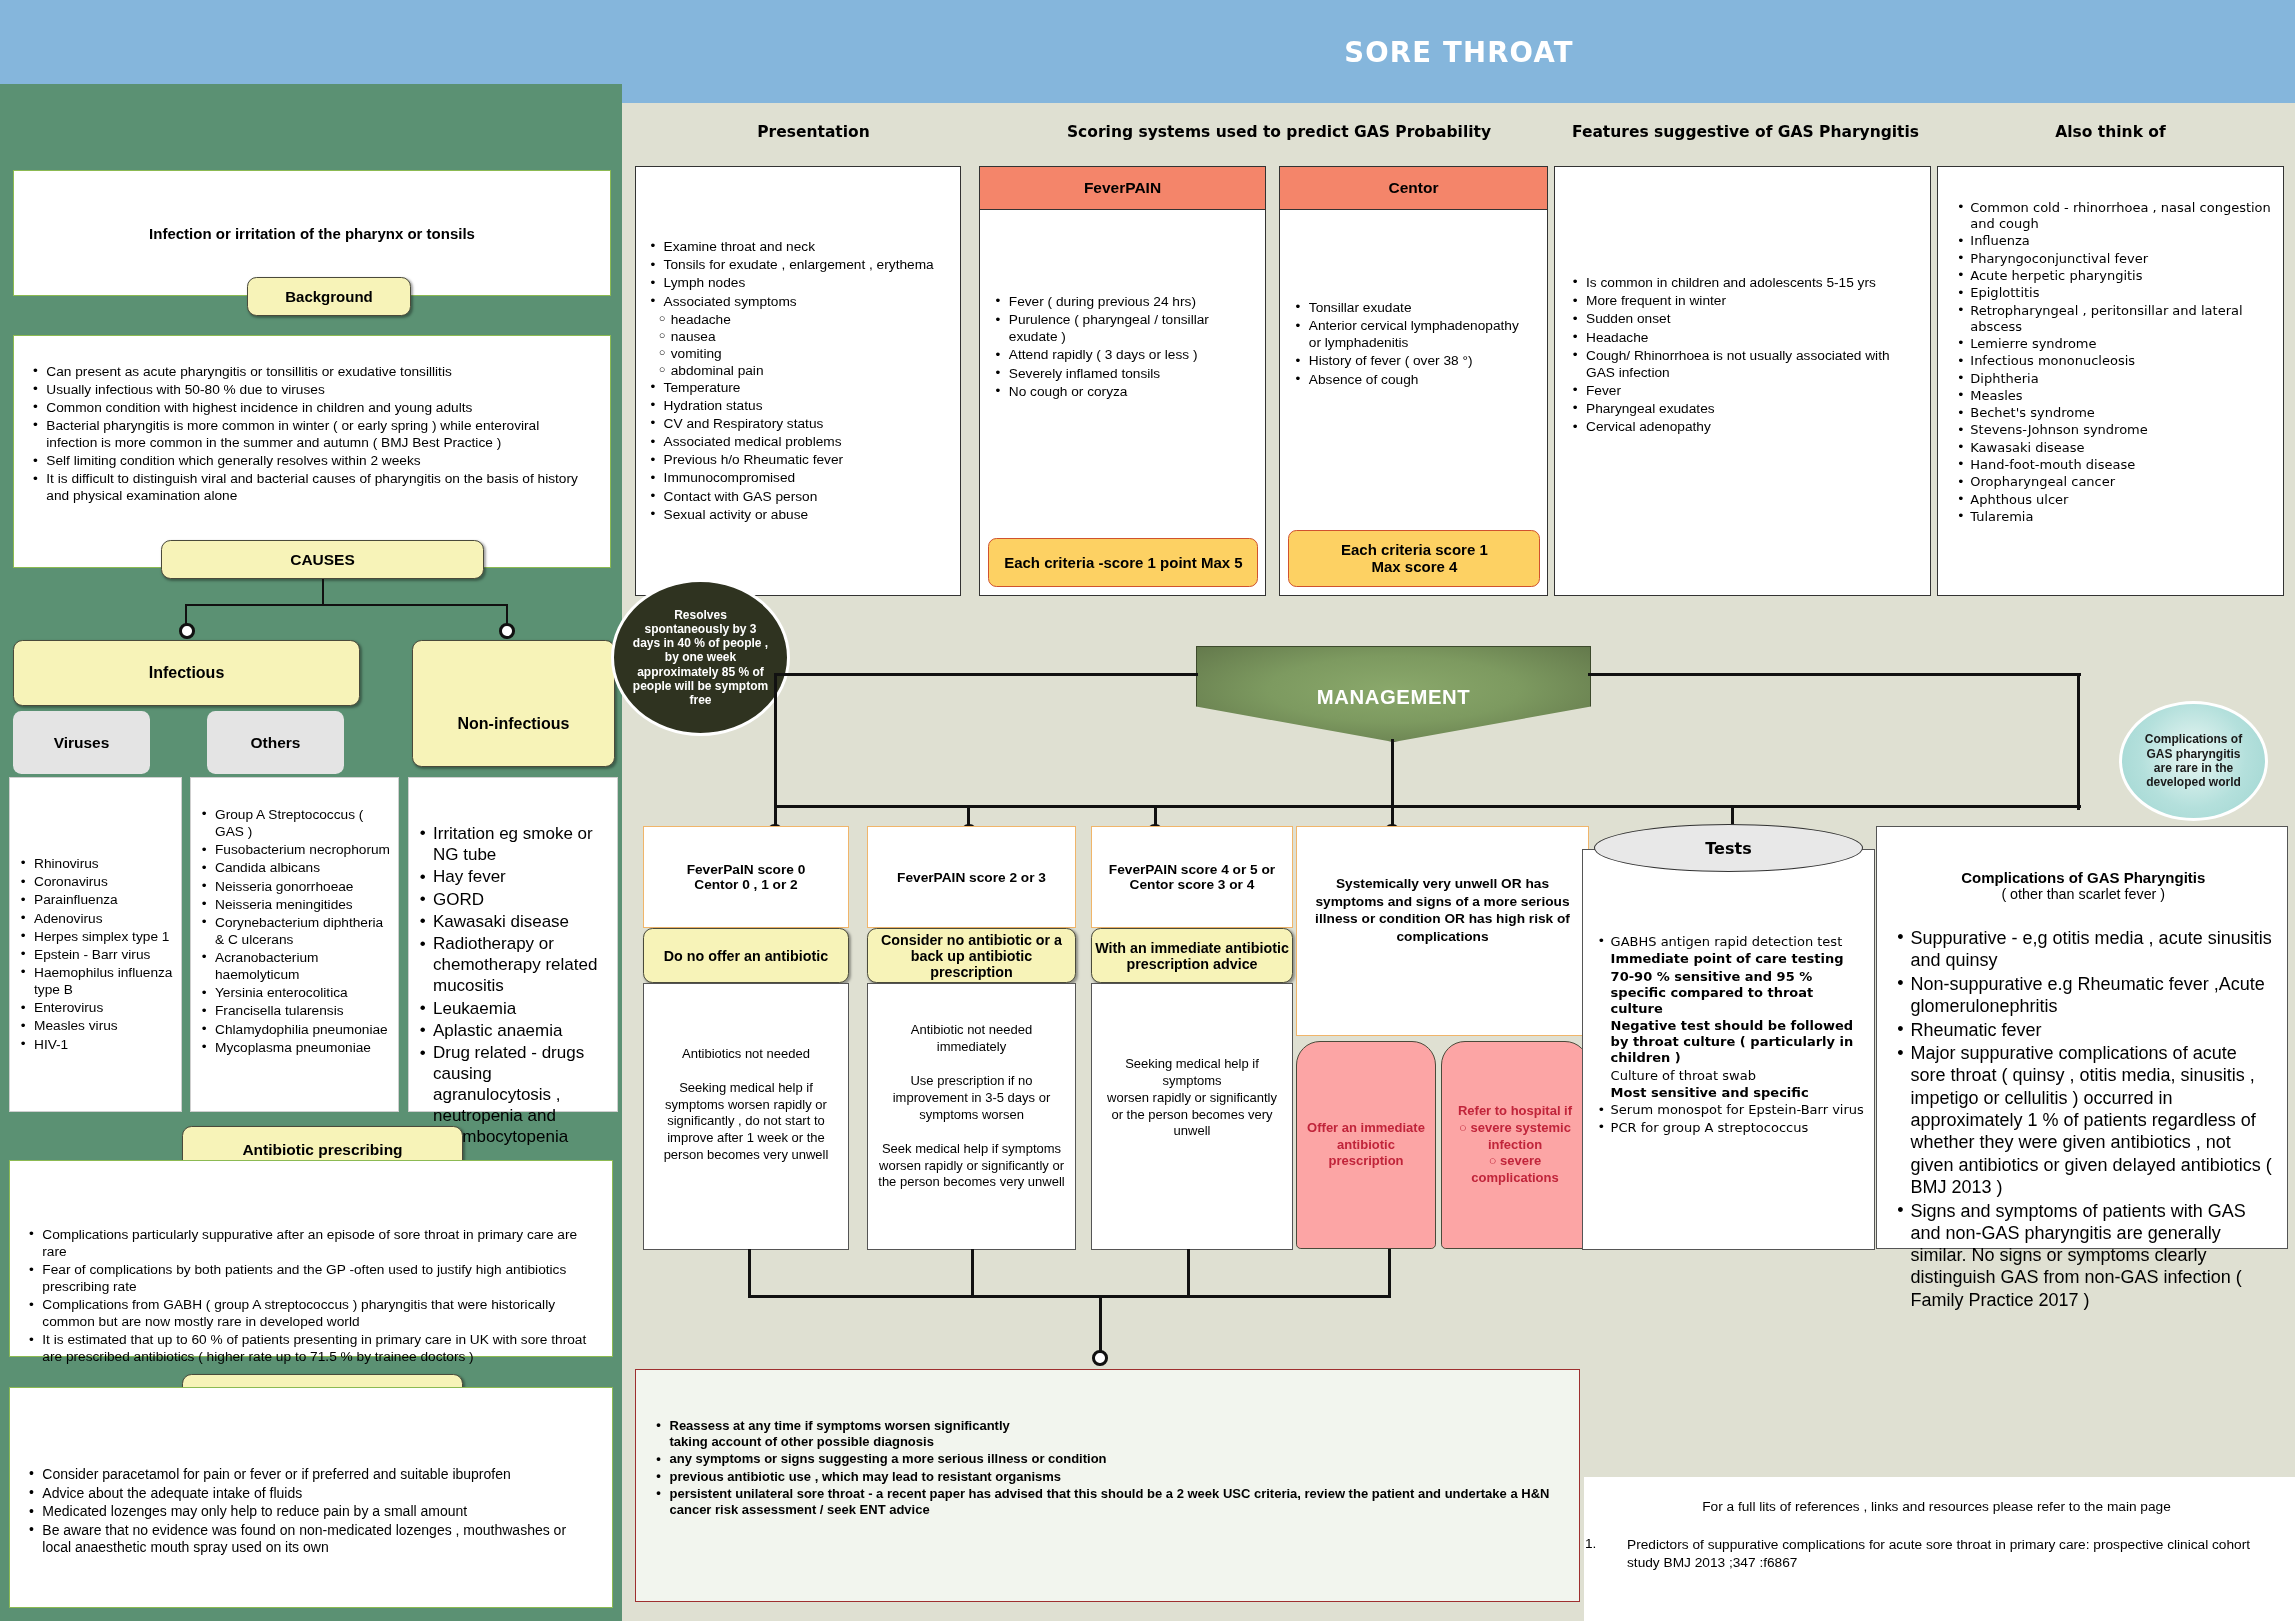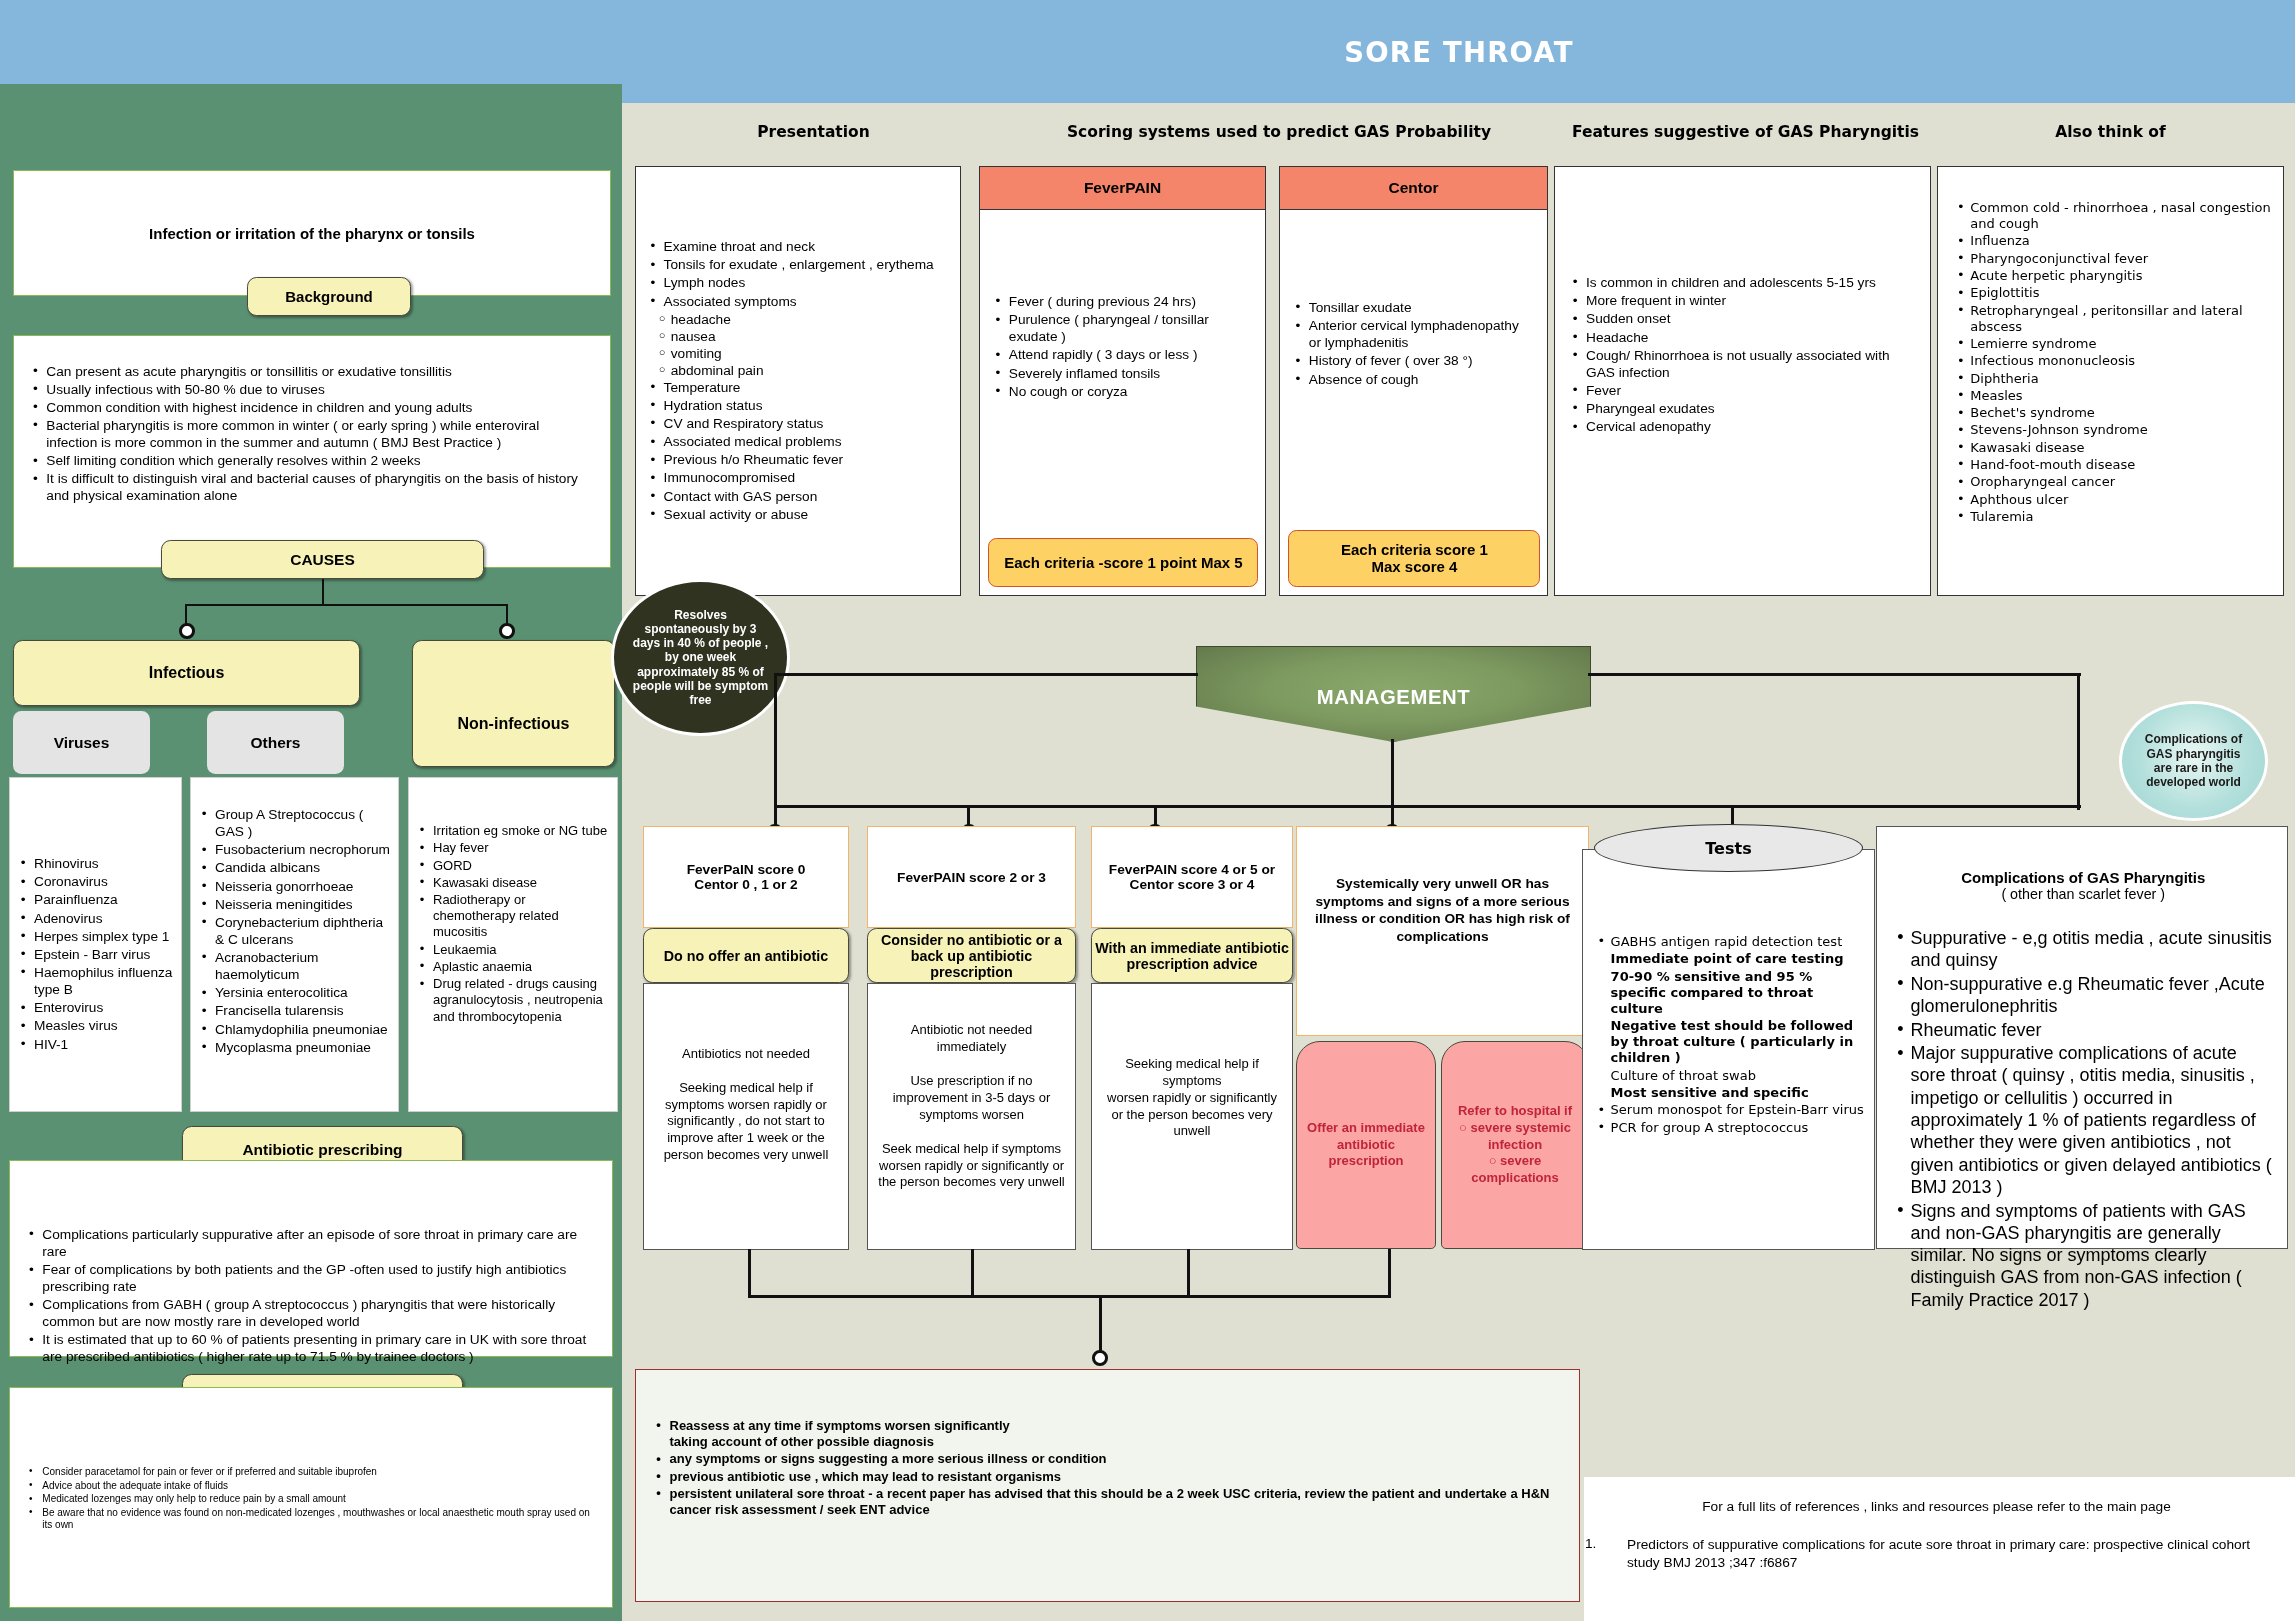--- a/index.html
+++ b/index.html
@@ -187,21 +187,21 @@
         <li>Neisseria meningitides</li>
         <li>Corynebacterium diphtheria &amp; C ulcerans</li>
         <li>Acranobacterium haemolyticum</li>
         <li>Yersinia enterocolitica</li>
         <li>Francisella tularensis</li>
         <li>Chlamydophilia pneumoniae</li>
         <li>Mycoplasma pneumoniae</li>
       </ul>
   </div>
   <div class="plain-card" style="position:absolute;left:408px;top:777px;width:210px;height:335px;padding:45px 6px 0 6px;">
-    <ul class="bul" id="noninf-list" style="font-size:13px;">
+    <ul class="bul" id="noninf-list" style="font-size:17px;">
         <li>Irritation eg smoke or NG tube</li>
         <li>Hay fever</li>
         <li>GORD</li>
         <li>Kawasaki disease</li>
         <li>Radiotherapy or chemotherapy related mucositis</li>
         <li>Leukaemia</li>
         <li>Aplastic anaemia</li>
         <li>Drug related - drugs causing agranulocytosis , neutropenia and thrombocytopenia</li>
       </ul>
   </div>
@@ -215,21 +215,21 @@
         <li>Fear of complications by both patients and the GP -often used to justify high antibiotics prescribing rate</li>
         <li>Complications from GABH ( group A streptococcus ) pharyngitis  that were historically common but are now mostly rare in developed world</li>
         <li>It is estimated that up to 60 % of patients presenting in primary care in UK with sore throat are prescribed antibiotics ( higher rate up to 71.5 % by trainee doctors )</li>
       </ul>
   </div>
 
   <div class="yellow-pill" style="position:absolute;left:182px;top:1374px;width:281px;height:48px;font-size:15.5px;">
     <span>Self care</span>
   </div>
   <div class="white-card" style="position:absolute;left:9px;top:1387px;width:604px;height:221px;padding:78px 20.3px 0 14.3px;">
-    <ul class="bul" id="self-bullets" style="font-size:10px;">
+    <ul class="bul" id="self-bullets" style="font-size:14px;">
         <li>Consider paracetamol for pain or fever or if preferred and suitable ibuprofen</li>
         <li>Advice about the adequate intake of fluids</li>
         <li>Medicated lozenges may only help to reduce pain by a small amount</li>
         <li>Be aware that no evidence was found on non-medicated lozenges , mouthwashes or local anaesthetic mouth spray used on its own</li>
       </ul>
   </div>
 
   <div class="colhead" style="position:absolute;left:634px;top:123px;width:359px;">Presentation</div>
   <div class="colhead" style="position:absolute;left:968px;top:123px;width:622px;">Scoring systems used to predict GAS Probability</div>
   <div class="colhead" style="position:absolute;left:1548px;top:123px;width:395px;">Features suggestive of GAS Pharyngitis</div>

